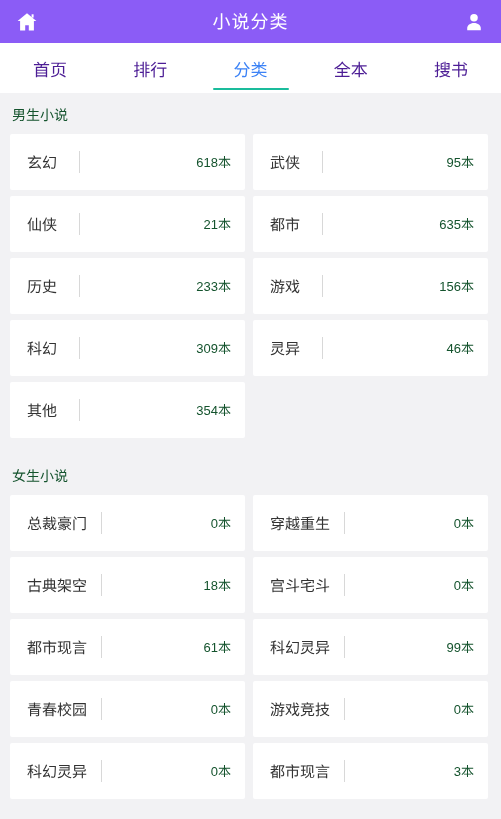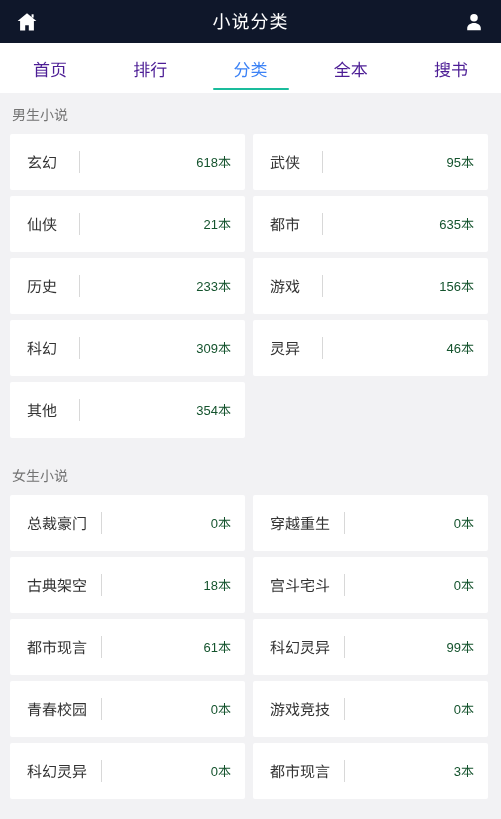--- a/index.html
+++ b/index.html
@@ -13,21 +13,21 @@
   body {
     background: #f2f2f4;
     font-family: "Liberation Sans", "DejaVu Sans", sans-serif;
     -webkit-font-smoothing: antialiased;
   }
 
   
   .header {
     position: relative;
     height: 43px;
-    background: #0f172a;
+    background: #8b5cf6;
     display: flex;
     align-items: center;
     justify-content: center;
   }
 
   .header-title {
     color: #ffffff;
     font-size: 18px;
     letter-spacing: 1px;
     line-height: 1;
@@ -80,21 +80,21 @@
   }
 
   
   .content {
     background: #f2f2f4;
     padding-bottom: 2px;
   }
 
   .section-title {
     font-size: 14px;
-    color: #737373;
+    color: #14532d;
     padding: 14px 0 10px 12px;
     line-height: 1.2;
   }
 
   .section-title.second {
     padding-top: 30px;
   }
 
   .grid {
     display: flex;

